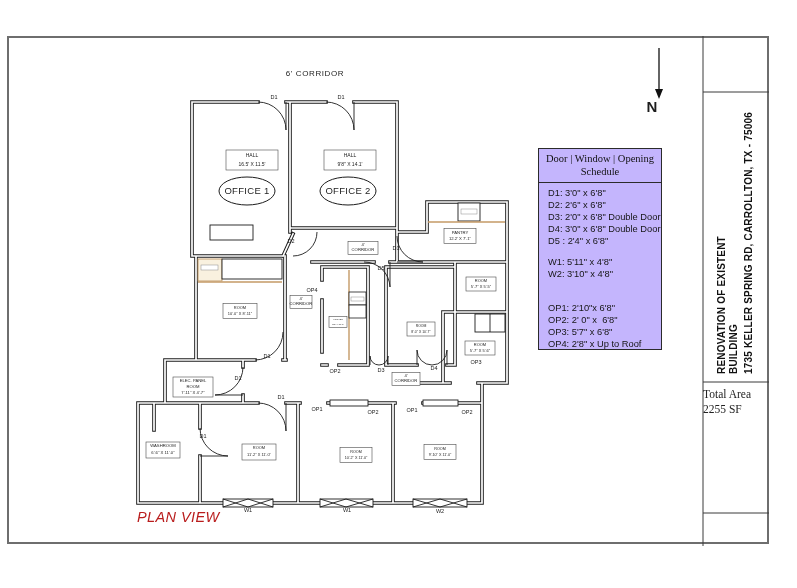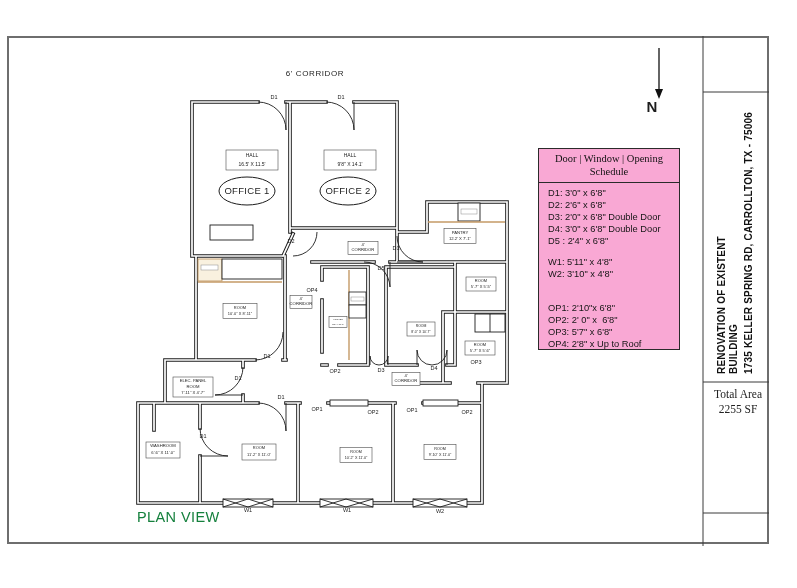--- a/index.html
+++ b/index.html
@@ -7,44 +7,44 @@
     width:797px;height:588px;background:#ffffff;position:relative;overflow:hidden;
     font-family:"Liberation Sans",sans-serif;color:#1d1d1d;
   }
   .page-border{
     position:absolute;left:7px;top:36px;width:762px;height:508px;
     border:2px solid #6e6e6e;box-sizing:border-box;background:#fff;
   }
   #plan-svg{position:absolute;left:0;top:0;}
   
   .schedule{
-    position:absolute;left:538px;top:148px;width:142px;height:202px;
-    border:1.2px solid #2b2b2b;box-sizing:border-box;background:#f9a8d4;
+    position:absolute;left:538px;top:148px;width:124px;height:202px;
+    border:1.2px solid #2b2b2b;box-sizing:border-box;background:#c4b5fd;
   }
   .schedule-title{
     font-family:"Liberation Serif",serif;font-size:10.5px;line-height:1.25;
     text-align:center;padding:3px 2px 4px;border-bottom:1.2px solid #2b2b2b;color:#111;
   }
   .schedule-items{padding:4px 3px 0 9px;font-size:9.3px;color:#161616;}
   .sg{margin-top:0;}
   .sg + .sg{margin-top:9px;}
   .sg.op{margin-top:22px;}
   .schedule-line{line-height:12px;white-space:pre;}
   
   .vtext{
     position:absolute;transform-origin:0 0;transform:rotate(-90deg);
     font-weight:bold;font-size:10px;line-height:11.5px;white-space:nowrap;
     letter-spacing:0.2px;color:#111;
   }
   .total-area{
-    position:absolute;left:703px;top:387px;width:70px;text-align:center;
+    position:absolute;left:703px;top:387px;width:70px;text-align:left;
     font-family:"Liberation Serif",serif;font-size:11.5px;line-height:15px;color:#222;
   }
   .plan-view-title{
-    position:absolute;left:137px;top:509px;font-size:14.5px;letter-spacing:0.4px;color:#15803d;
+    position:absolute;left:137px;top:509px;font-size:14.5px;letter-spacing:0.4px;color:#b91c1c;font-style:italic;
   }
 </style>
 </head>
 <body>
 
 <div class="page-border"></div>
 
 <svg id="plan-svg" width="797" height="588" viewBox="0 0 797 588">
 
   <g>

